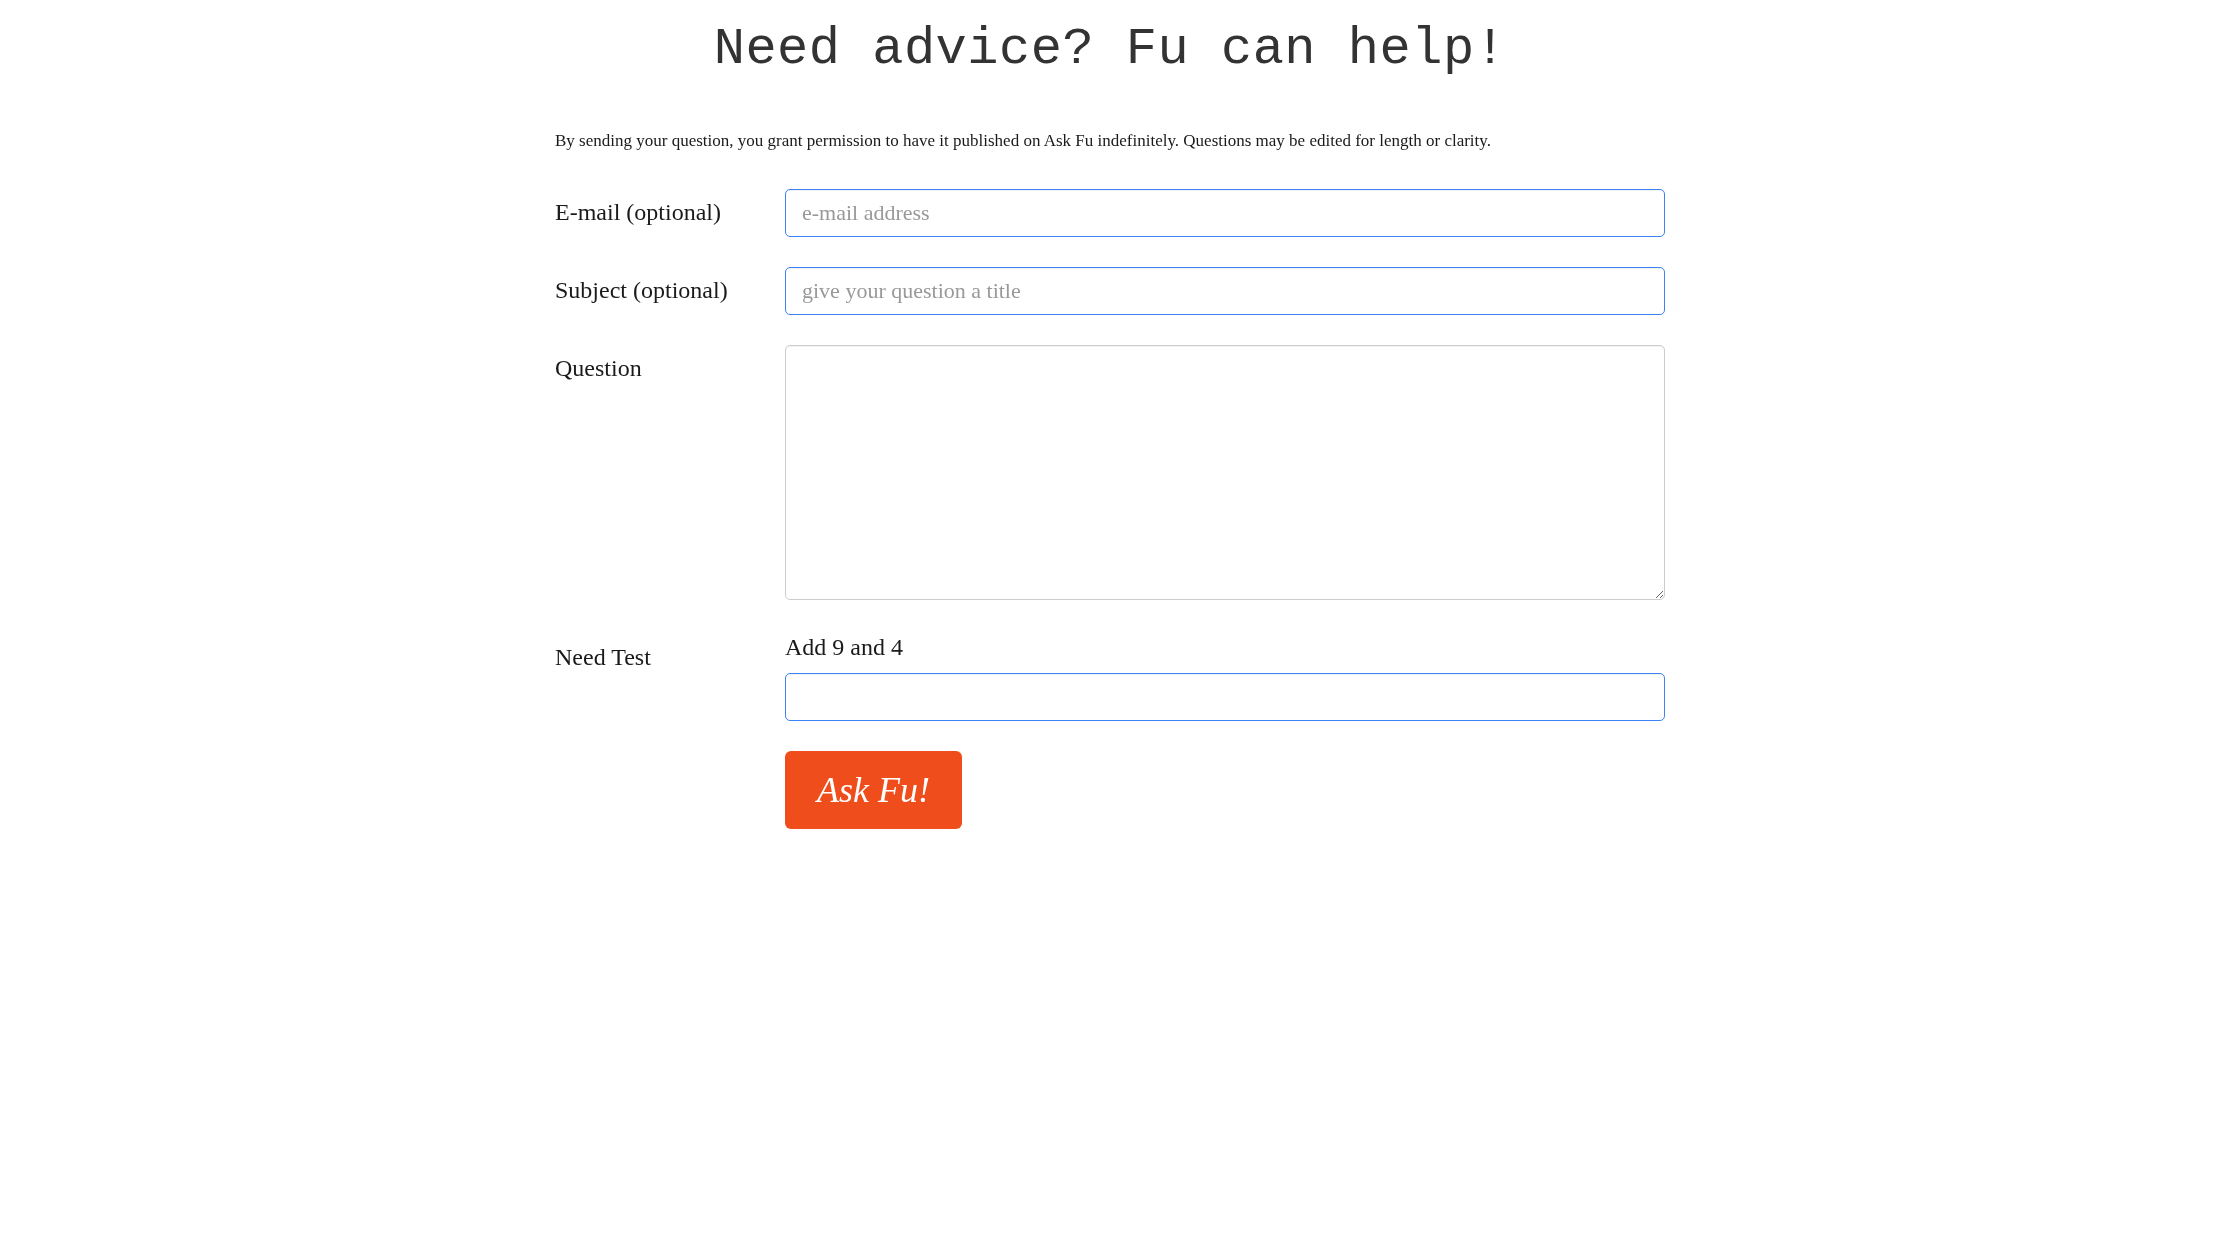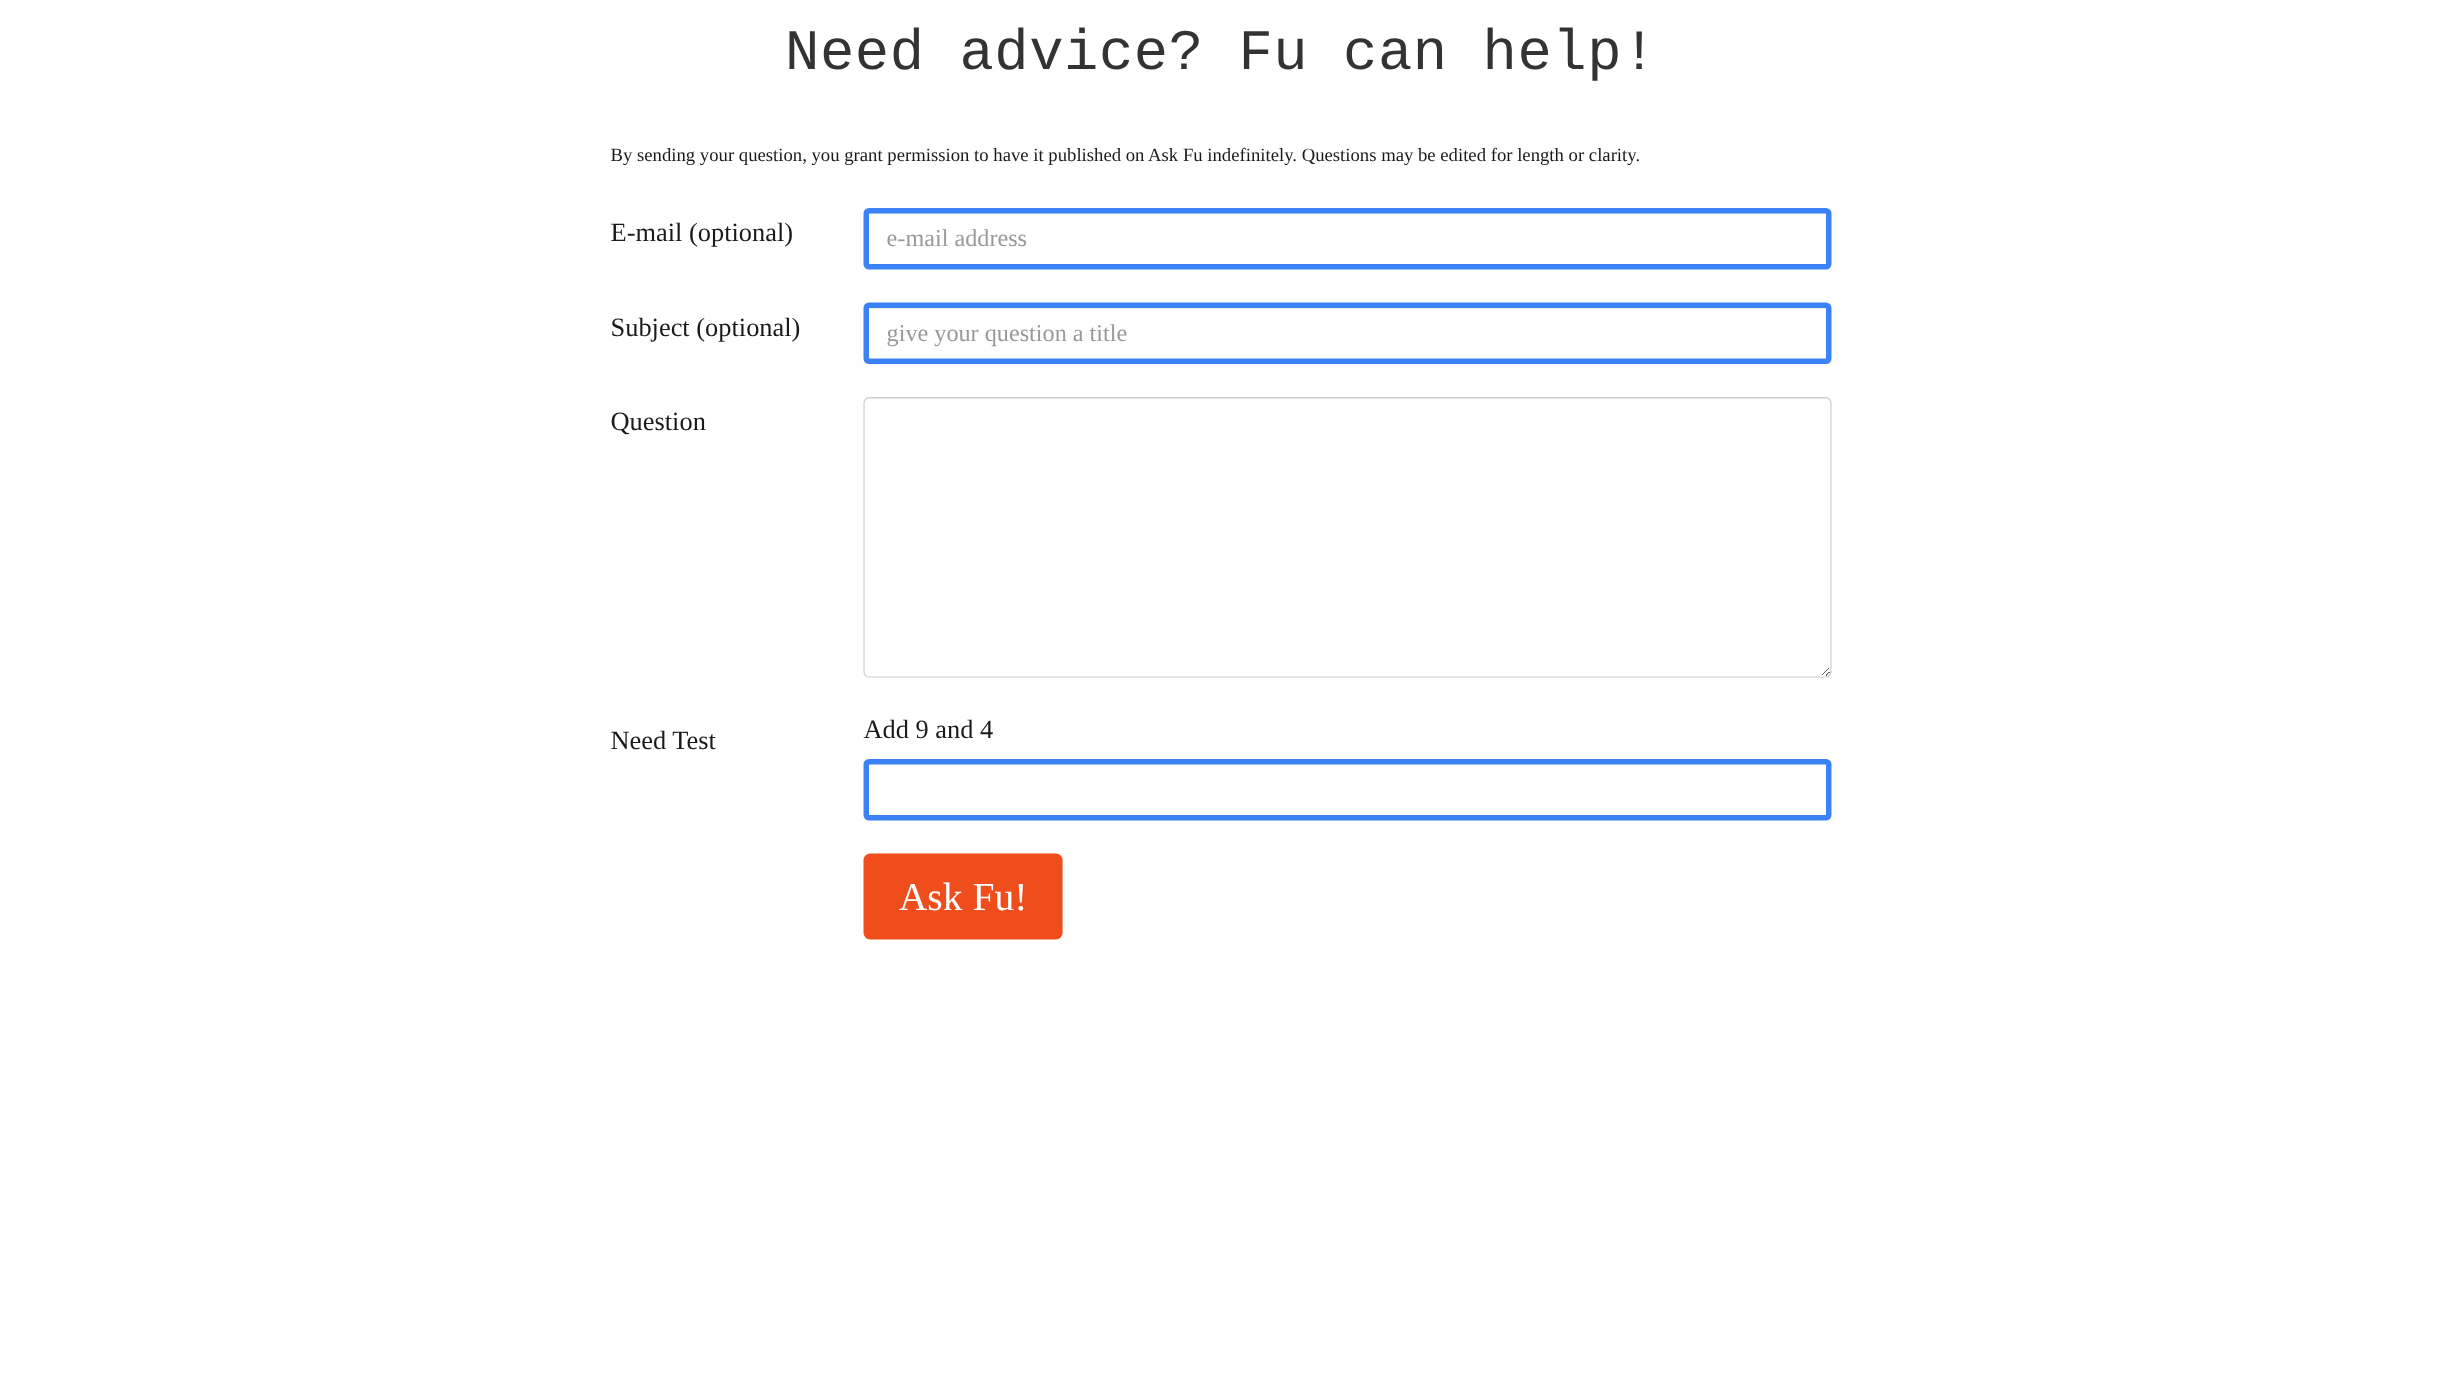--- a/index.html
+++ b/index.html
@@ -44,21 +44,21 @@
       color: #1a1a1a;
       padding-top: 10px;
     }
     .form-control-wrap {
       flex: 1;
     }
     .form-input {
       width: 100%;
       font-size: 22px;
       padding: 10px 16px;
-      border: 5px solid #3b82f6;
+      border: 1px solid #3b82f6;
       border-radius: 5px;
       font-family: Georgia, 'Times New Roman', serif;
       color: #333;
       background: #fff;
       box-shadow: inset 0 1px 1px rgba(0,0,0,0.06);
     }
     .form-input::placeholder {
       color: #999;
     }
     .form-textarea {
@@ -86,20 +86,21 @@
     .submit-spacer {
       width: 230px;
       flex-shrink: 0;
     }
     .submit-button {
       background: #ef4d1b;
       color: #ffffff;
       border: none;
       border-radius: 6px;
       font-size: 36px;
+      font-style: italic;
       font-family: Georgia, 'Times New Roman', serif;
       padding: 18px 32px;
       cursor: pointer;
     }
   </style>
 </head>
 <body>
 
 <div class="container">
   <h1 class="heading">Need advice? Fu can help!</h1>

